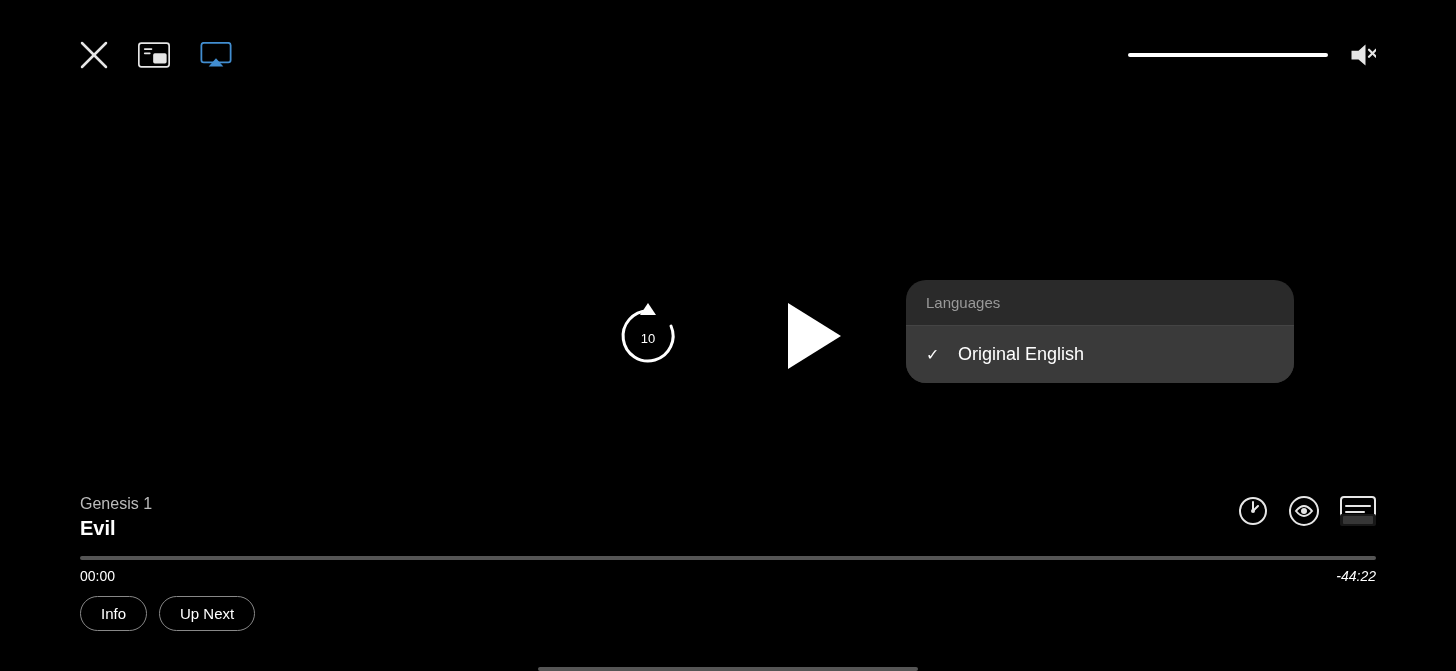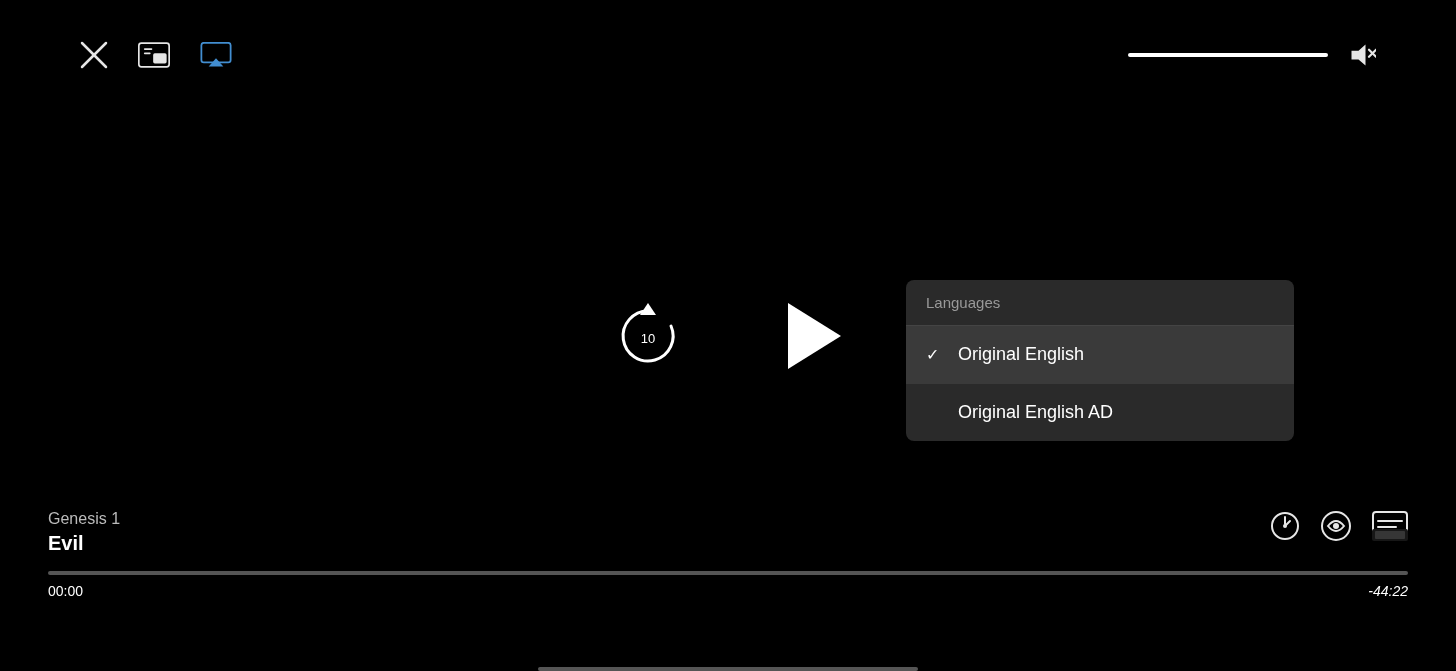--- a/index.html
+++ b/index.html
@@ -109,21 +109,21 @@
       justify-content: center;
     }
 
     
     .languages-dropdown {
       position: absolute;
       top: 280px;
       left: 906px;
       width: 388px;
       background: #2a2a2a;
-      border-radius: 8px;
+      border-radius: 20px;
       overflow: hidden;
       box-shadow: 0 4px 20px rgba(0,0,0,0.5);
     }
 
     .dropdown-header {
       padding: 14px 20px;
       color: #999;
       font-size: 15px;
       font-weight: 400;
       border-bottom: 1px solid #444;
@@ -158,21 +158,21 @@
     .no-check {
       width: 20px;
     }
 
     
     .bottom-section {
       position: absolute;
       bottom: 40px;
       left: 0;
       right: 0;
-      padding: 0 48px;
+      padding: 0 80px;
     }
 
     .episode-info {
       margin-bottom: 16px;
       display: flex;
       align-items: flex-start;
       justify-content: space-between;
     }
 
     .episode-text {
@@ -227,21 +227,21 @@
       width: 0%;
       height: 100%;
       background: #fff;
       border-radius: 2px;
     }
 
     .time-row {
       display: flex;
       justify-content: space-between;
       margin-top: 6px;
-      margin-bottom: 32px;
+      margin-bottom: 12px;
     }
 
     .time-current {
       font-size: 14px;
       color: #fff;
     }
 
     .time-remaining {
       font-size: 14px;
       color: #fff;
@@ -329,24 +329,20 @@
       <polygon points="5,2 58,35 5,68" fill="white"></polygon>
     </svg>
   </button>
 </div>
 
 <div class="languages-dropdown">
   <div class="dropdown-header">Languages</div>
   <div class="dropdown-item selected">
     <span class="check-mark">✓</span>
     <span>Original English</span>
-  </div>
-  <div class="dropdown-item">
-    <span class="no-check"></span>
-    <span>Original English AD</span>
   </div>
 </div>
 
 <div class="bottom-section">
   <div class="episode-info">
     <div class="episode-text">
       <span class="episode-subtitle">Genesis 1</span>
       <span class="episode-title">Evil</span>
     </div>
     <div class="right-controls">
@@ -381,15 +377,19 @@
     <div class="progress-bar">
       <div class="progress-fill"></div>
     </div>
   </div>
 
   <div class="time-row">
     <span class="time-current">00:00</span>
     <span class="time-remaining">-44:22</span>
   </div>
 
+  <div class="action-buttons">
+    <button class="action-btn">Info</button>
+    <button class="action-btn">Up Next</button>
+  </div>
 </div>
 
 <div class="scroll-indicator"></div>
 
 </body></html>

